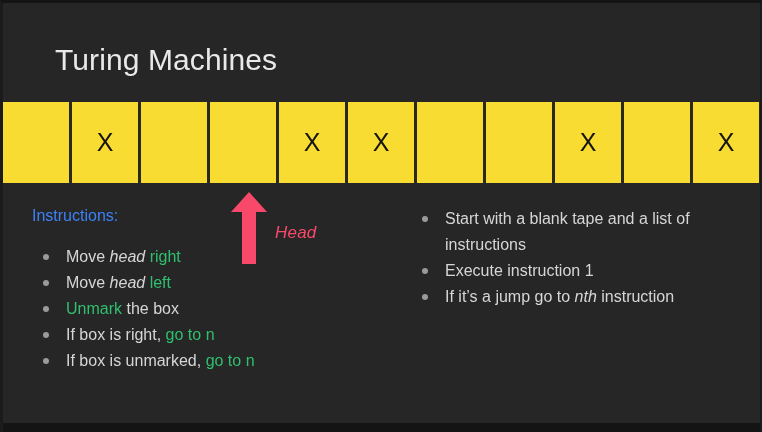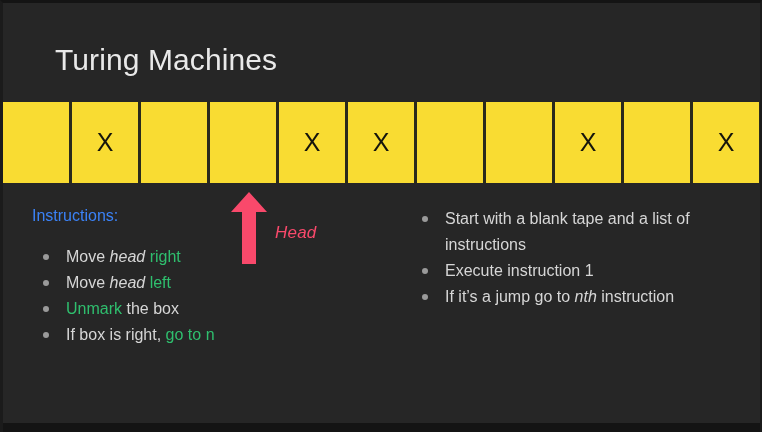--- a/index.html
+++ b/index.html
@@ -188,20 +188,21 @@
   </svg>
   <div id="head-label">Head</div>
 
   <div class="column" id="col-left">
     <div class="col-heading">Instructions:</div>
     <ul class="bullets" id="instructions-list">
         <li><span>Move </span><span class="em">head</span><span> </span><span class="green">right</span></li>
         <li><span>Move </span><span class="em">head</span><span> </span><span class="green">left</span></li>
         <li><span class="green">Unmark</span><span> the box</span></li>
         <li><span>If box is right, </span><span class="green">go to n</span></li>
+        <li><span>If box is unmarked, </span><span class="green">go to n</span></li>
       </ul>
   </div>
 
   <div class="column" id="col-right">
     <ul class="bullets" id="execution-list">
         <li><span>Start with a blank tape and a list of instructions</span></li>
         <li><span>Execute instruction 1</span></li>
         <li><span>If it’s a jump go to </span><span class="em">nth</span><span> instruction</span></li>
       </ul>
   </div>

